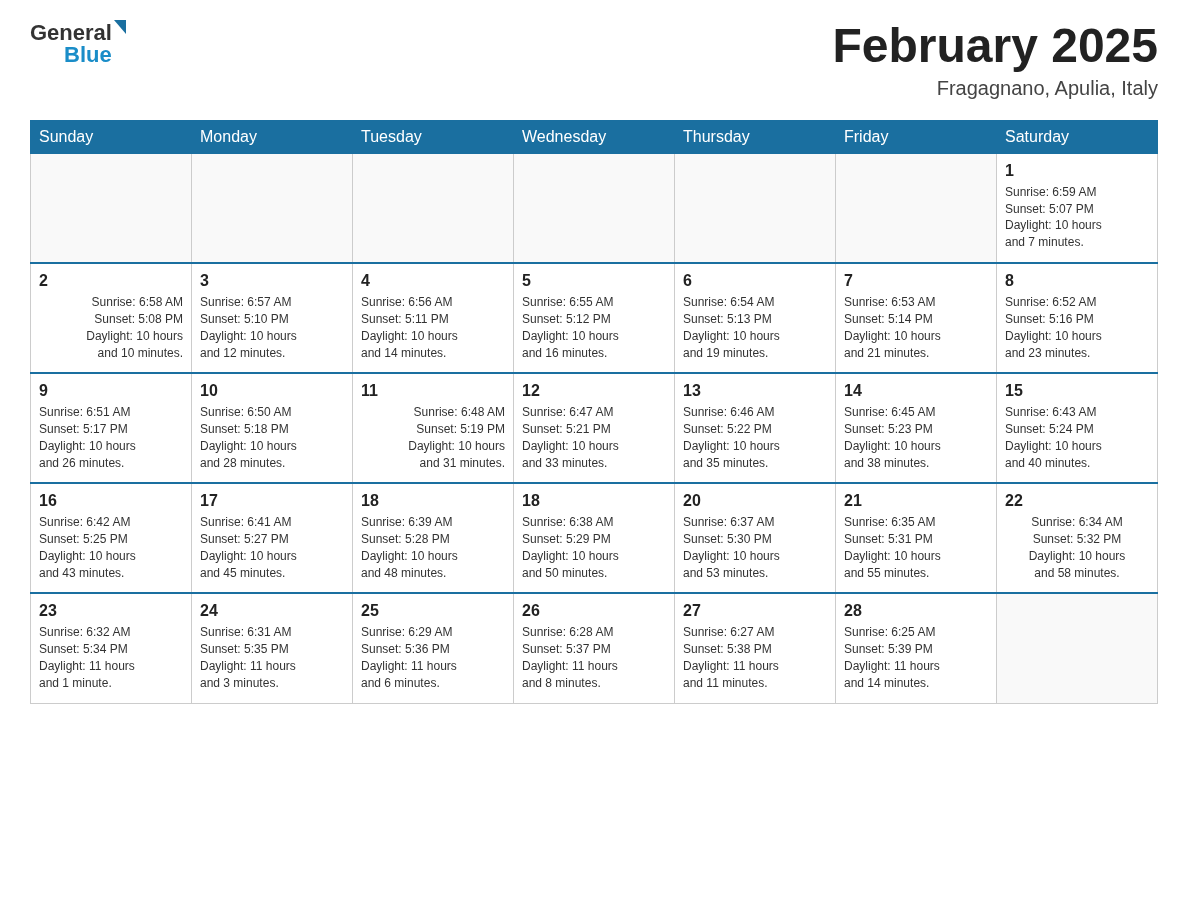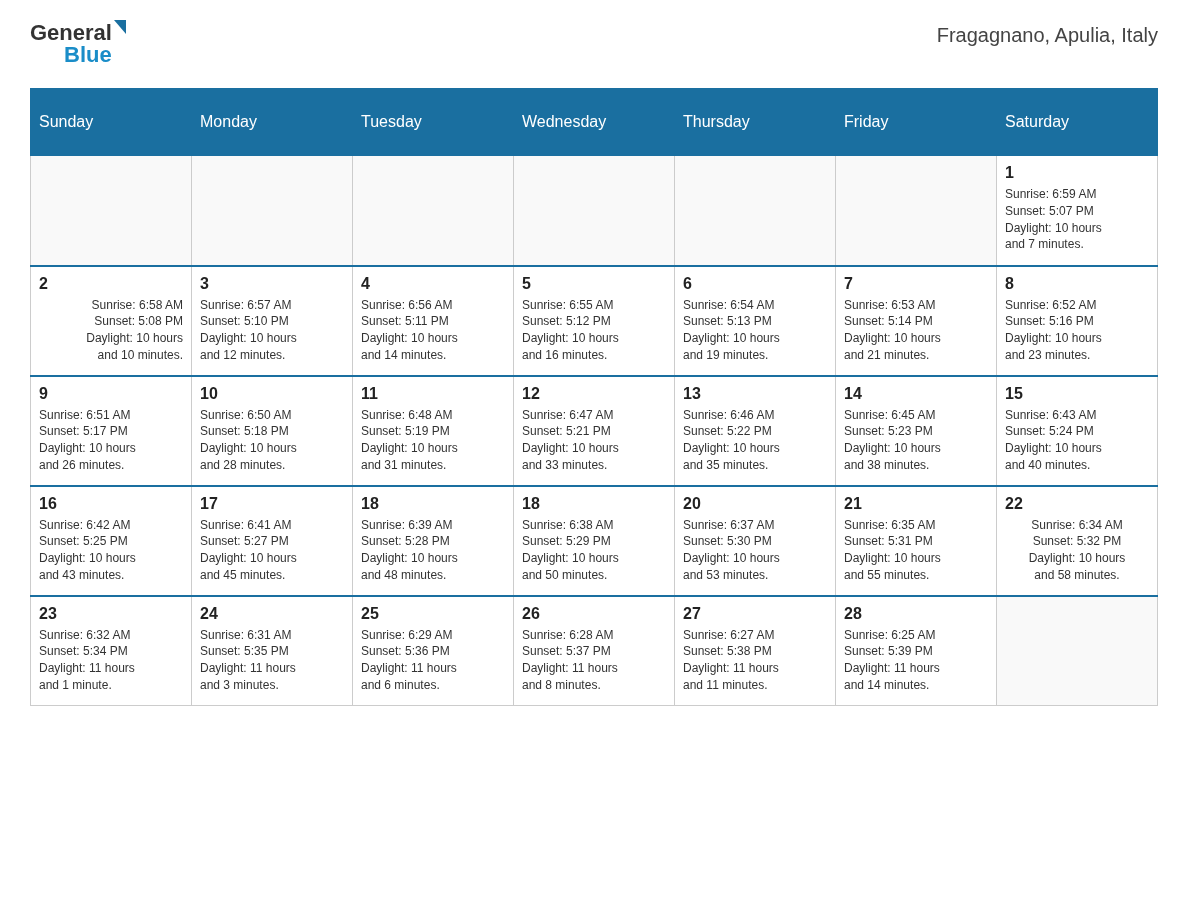--- a/index.html
+++ b/index.html
@@ -58,21 +58,21 @@
       color: #444;
       margin-top: 4px;
     }
     .calendar {
       width: 100%;
       border-collapse: collapse;
     }
     .calendar th {
       background: #1a6fa0;
       color: #fff;
-      padding: 24px 8px;
+      padding: 7px 8px;
       font-size: 16px;
       font-weight: normal;
       text-align: left;
       border: 1px solid #1a6fa0;
     }
     .calendar td {
       border: 1px solid #ccc;
       vertical-align: top;
       padding: 8px;
       width: 14.28%;
@@ -103,20 +103,21 @@
 
 <div class="header">
   <div class="logo">
     <div class="logo-text">
       <span class="logo-general">General</span>
       <span class="logo-arrow"></span>
     </div>
     <div class="logo-line2">Blue</div>
   </div>
   <div class="title-block">
+    <div class="month-title">February 2025</div>
     <div class="location">Fragagnano, Apulia, Italy</div>
   </div>
 </div>
 
 <table class="calendar">
   <thead>
     <tr>
     <th>Sunday</th>
         <th>Monday</th>
         <th>Tuesday</th>
@@ -203,21 +204,21 @@
         </td>
         <td>
           <span class="day-number">10</span>
           <div class="day-info" style="white-space: pre-line;">Sunrise: 6:50 AM
 Sunset: 5:18 PM
 Daylight: 10 hours
 and 28 minutes.</div>
         </td>
         <td>
           <span class="day-number">11</span>
-          <div class="day-info" style="white-space: pre-line;">Sunrise: 6:48 AM
+          <div class="day-info" style="white-space: pre-line; text-align: right;">Sunrise: 6:48 AM
 Sunset: 5:19 PM
 Daylight: 10 hours
 and 31 minutes.</div>
         </td>
         <td>
           <span class="day-number">12</span>
           <div class="day-info" style="white-space: pre-line;">Sunrise: 6:47 AM
 Sunset: 5:21 PM
 Daylight: 10 hours
 and 33 minutes.</div>

